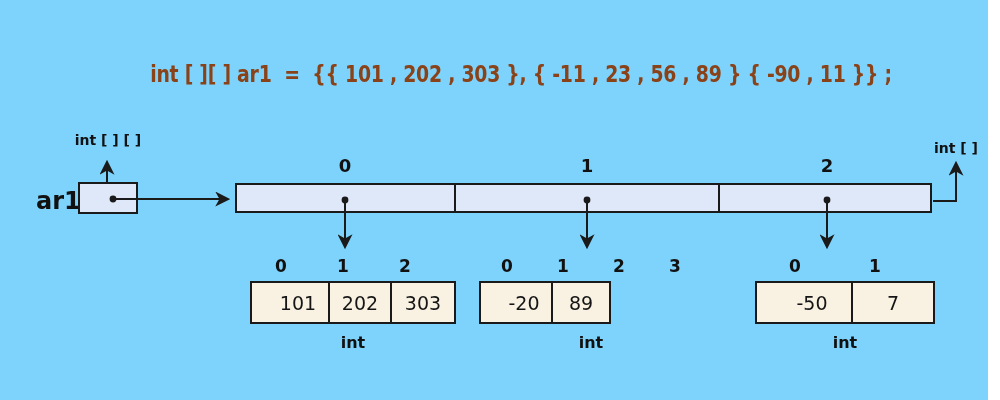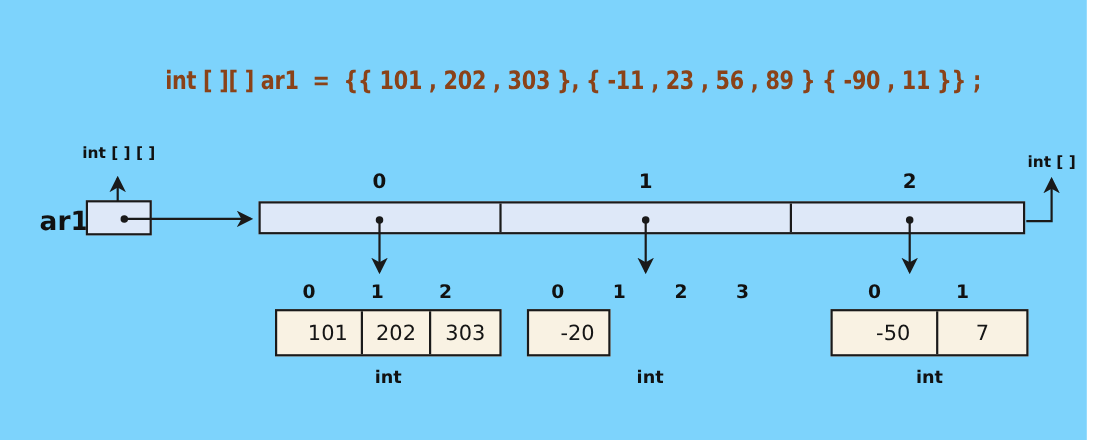--- a/index.html
+++ b/index.html
@@ -90,20 +90,21 @@
 
   <div class="sub" style="left:479px;top:256px">
     <div class="idx-row">
       <span class="w56">0</span>
       <span class="w56">1</span>
       <span class="w56">2</span>
       <span class="w56">3</span>
     </div>
     <div class="cells">
       <div class="cell w56">-20</div>
+      <div class="cell w56">89</div>
     </div>
     <div class="sub-type">int</div>
   </div>
 
   <div class="sub" style="left:755px;top:256px">
     <div class="idx-row">
       <span class="w80">0</span>
       <span class="w80">1</span>
     </div>
     <div class="cells">

